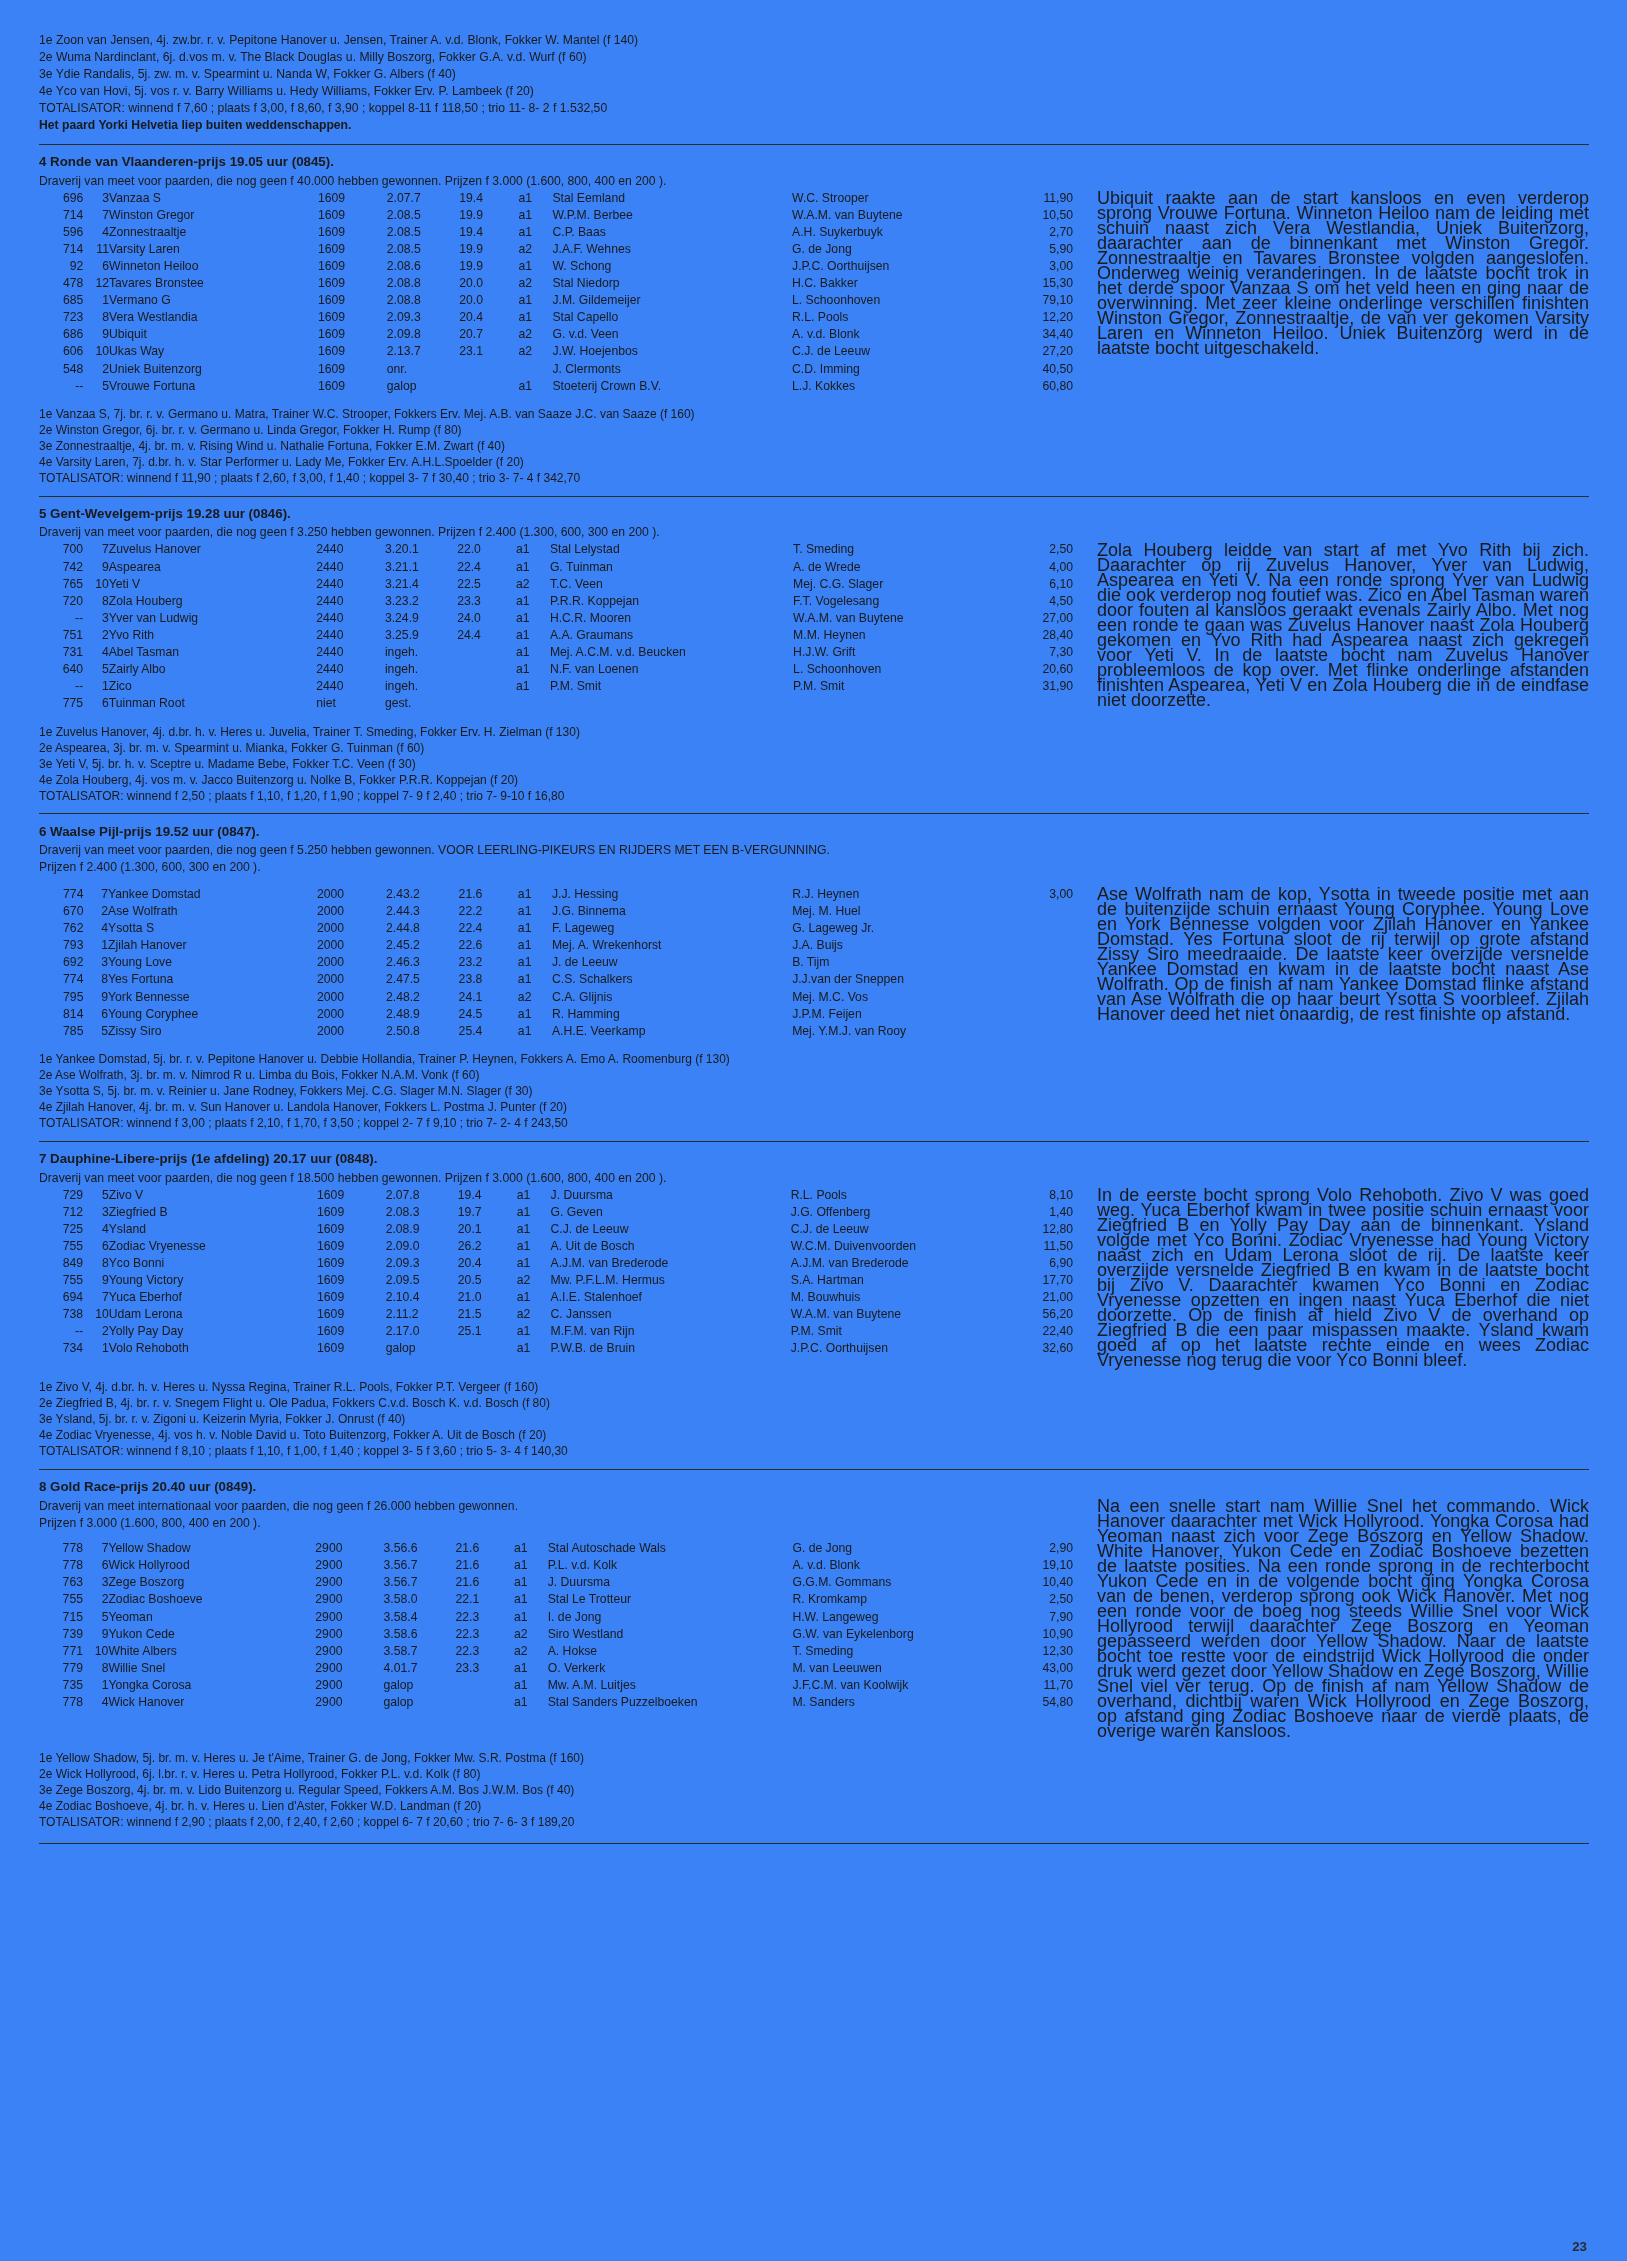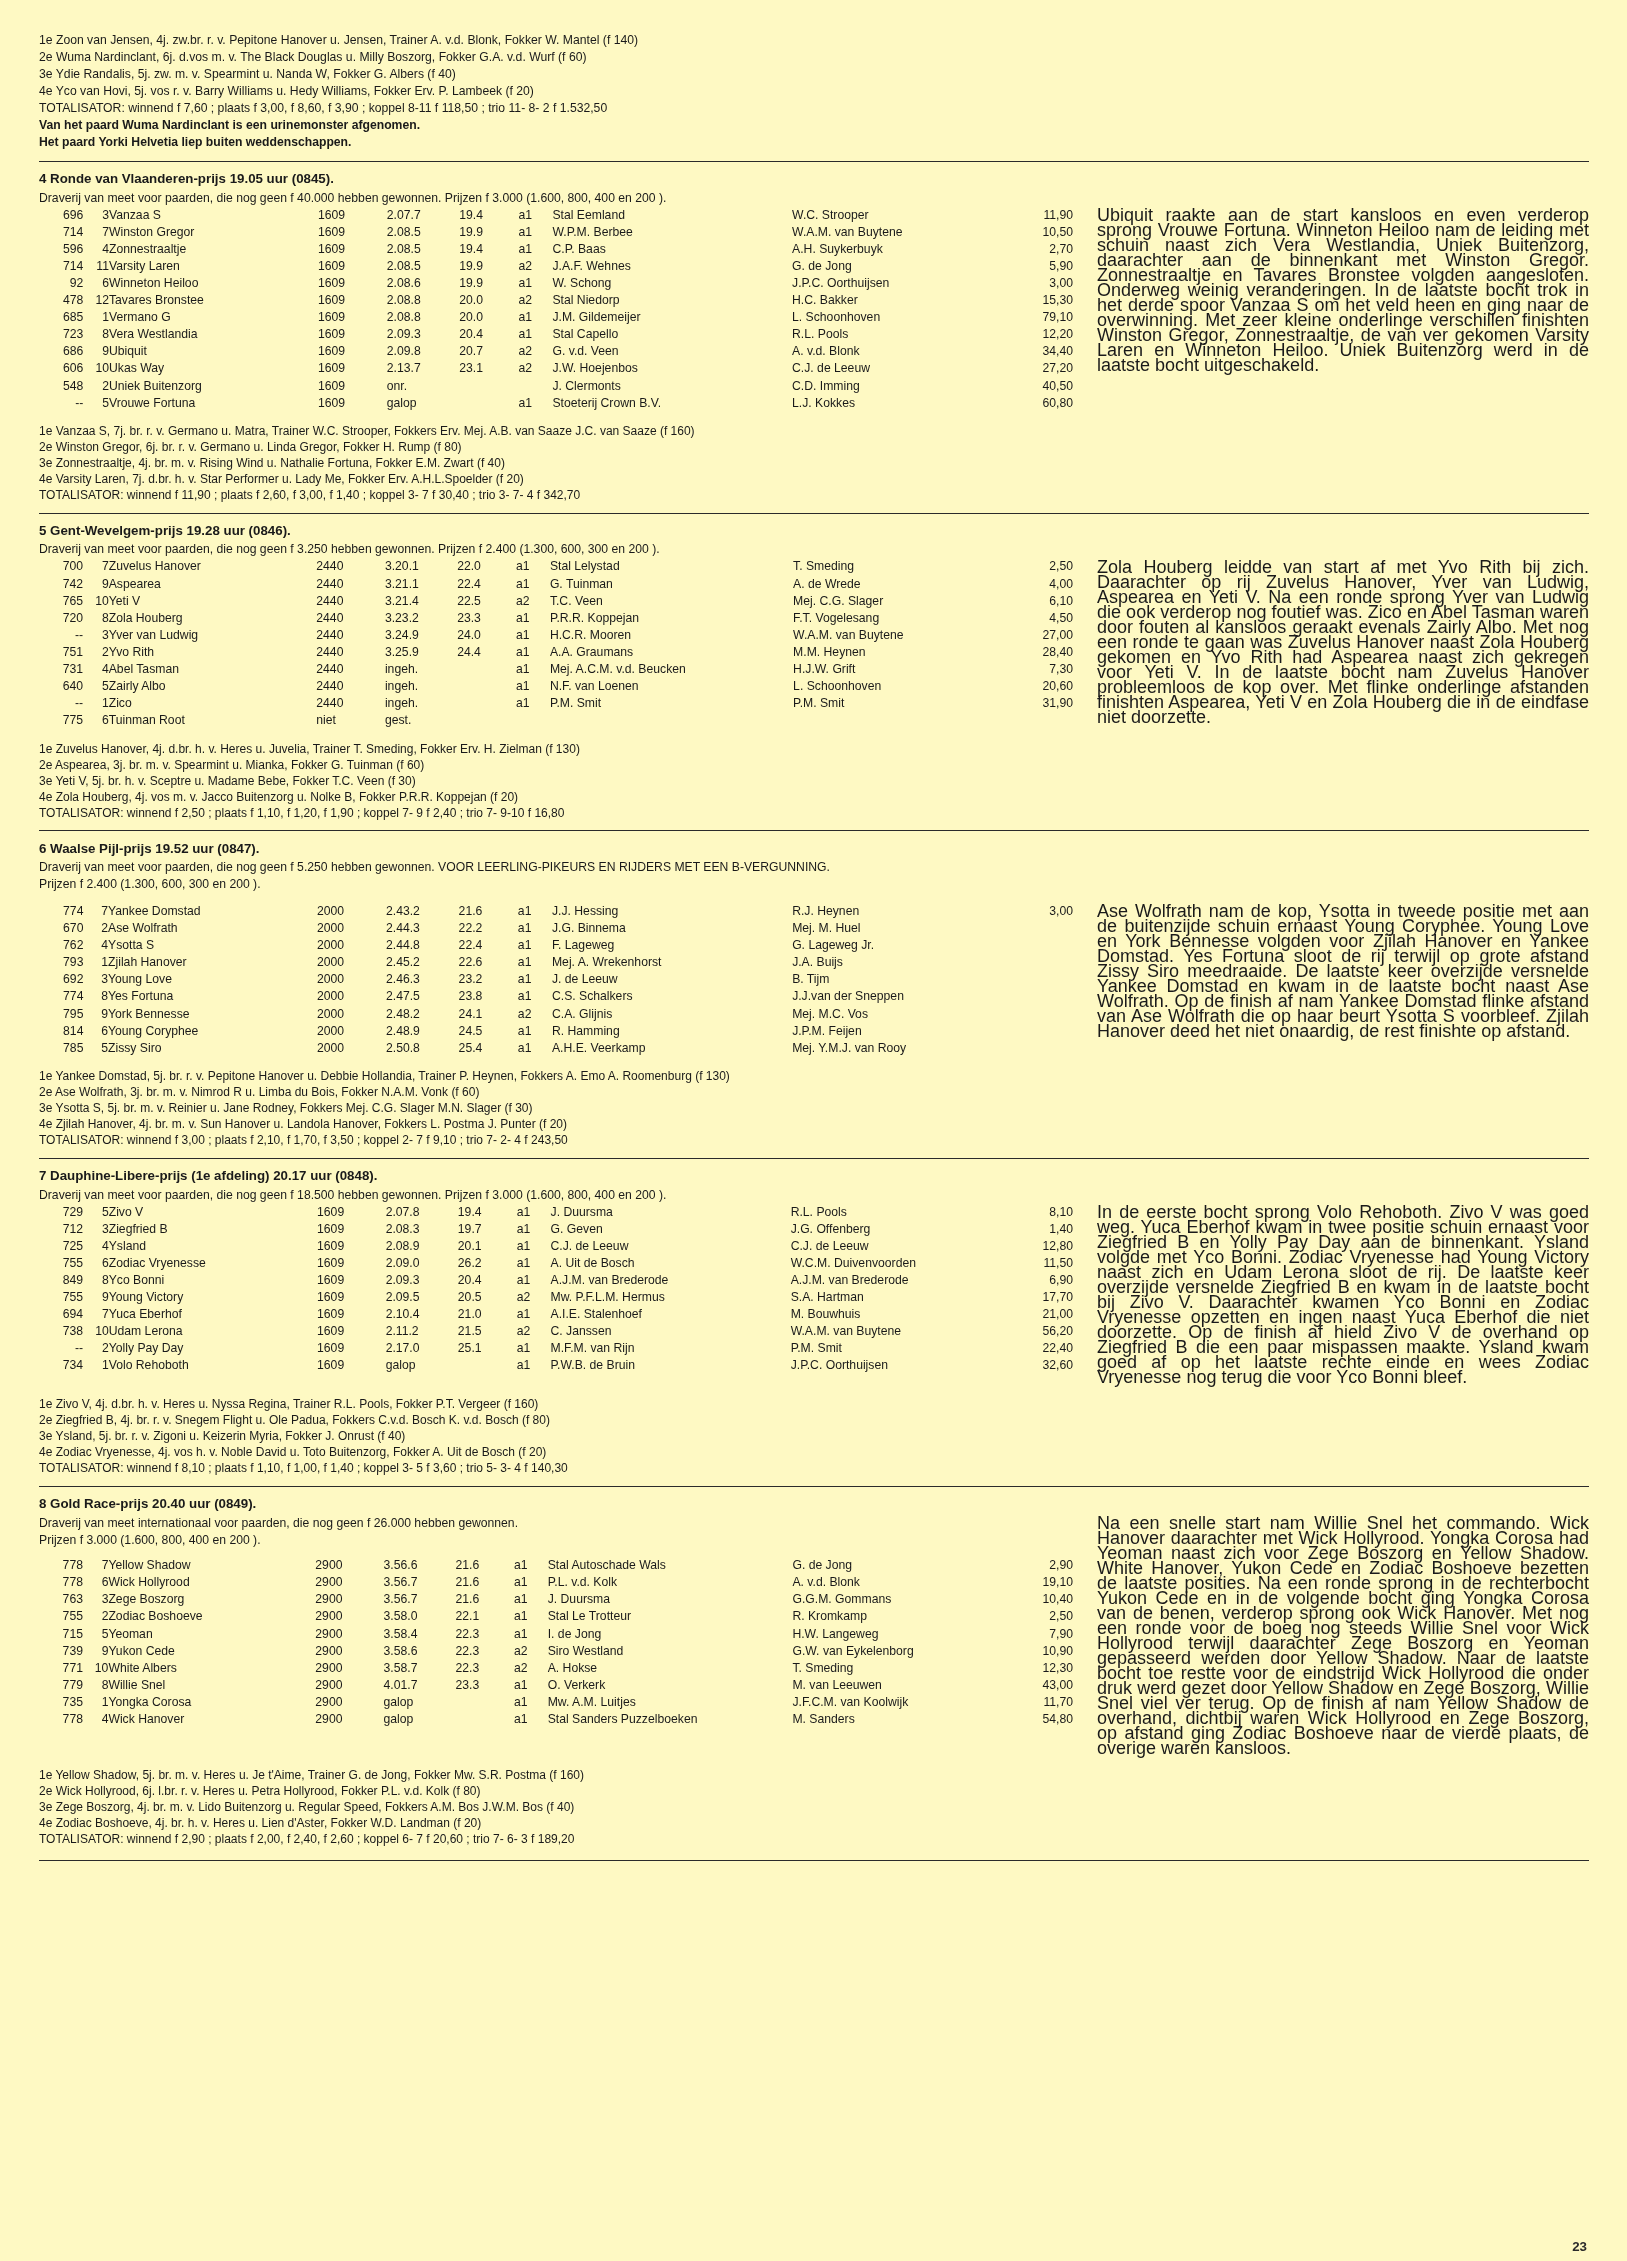--- a/index.html
+++ b/index.html
@@ -5,21 +5,21 @@
   html,body{margin:0;padding:0;background:#efe9de;}
   body{
     width:1628px;
     font-family:"Liberation Sans", sans-serif;
     color:#1a1a1a;
     -webkit-font-smoothing:none;
   }
   .page{
     width:1628px;
     min-height:2261px;
-    background:#fef9c3;
+    background:#3b82f6;
     box-sizing:border-box;
     padding:32px 39px 14px 39px;
     position:relative;
   }
   .rule{
     border:0;
     border-top:1.4px solid #2b2b2b;
     margin:9.8px 0 8.4px 0;
   }
 
@@ -75,21 +75,20 @@
 <body>
 
 <div class="page">
 
   <div class="topnote">
     <div class="ln">1e Zoon van Jensen, 4j. zw.br. r. v. Pepitone Hanover u. Jensen, Trainer A. v.d. Blonk, Fokker W. Mantel (f 140)</div>
     <div class="ln">2e Wuma Nardinclant, 6j. d.vos m. v. The Black Douglas u. Milly Boszorg, Fokker G.A. v.d. Wurf (f 60)</div>
     <div class="ln">3e Ydie Randalis, 5j. zw. m. v. Spearmint u. Nanda W, Fokker G. Albers (f 40)</div>
     <div class="ln">4e Yco van Hovi, 5j. vos r. v. Barry Williams u. Hedy Williams, Fokker Erv. P. Lambeek (f 20)</div>
     <div class="ln">TOTALISATOR: winnend f 7,60 ; plaats f 3,00, f 8,60, f 3,90 ; koppel 8-11 f 118,50 ; trio 11- 8- 2 f 1.532,50</div>
-    <div class="ln b">Van het paard Wuma Nardinclant is een urinemonster afgenomen.</div>
     <div class="ln b">Het paard Yorki Helvetia liep buiten weddenschappen.</div>
   </div>
 
   <hr class="rule">
 
   <section>
     <div class="race-title">4 Ronde van Vlaanderen-prijs 19.05 uur (0845).</div>
     <div class="race-sub">Draverij van meet voor paarden, die nog geen f 40.000 hebben gewonnen. Prijzen f 3.000 (1.600, 800, 400 en 200 ).</div>
 
     <div class="body">

